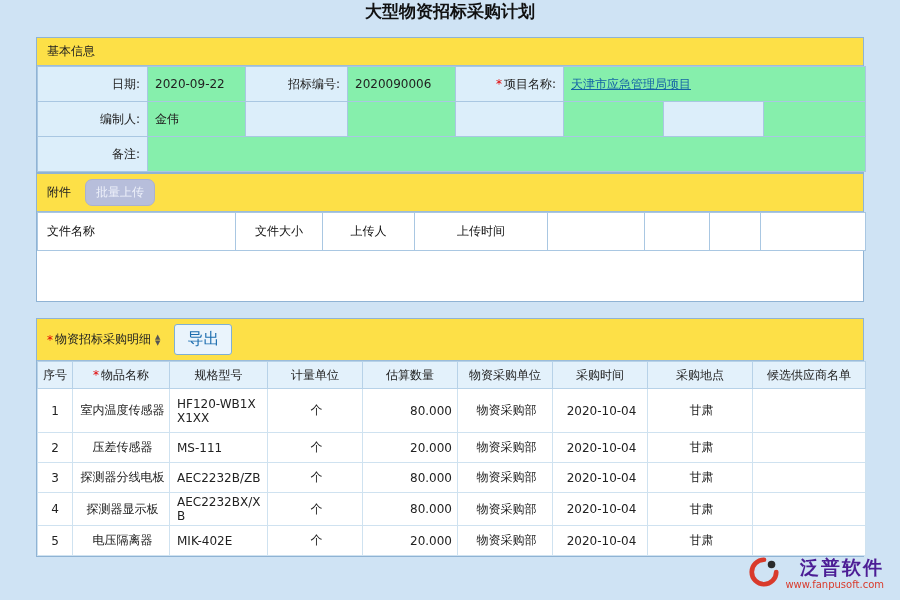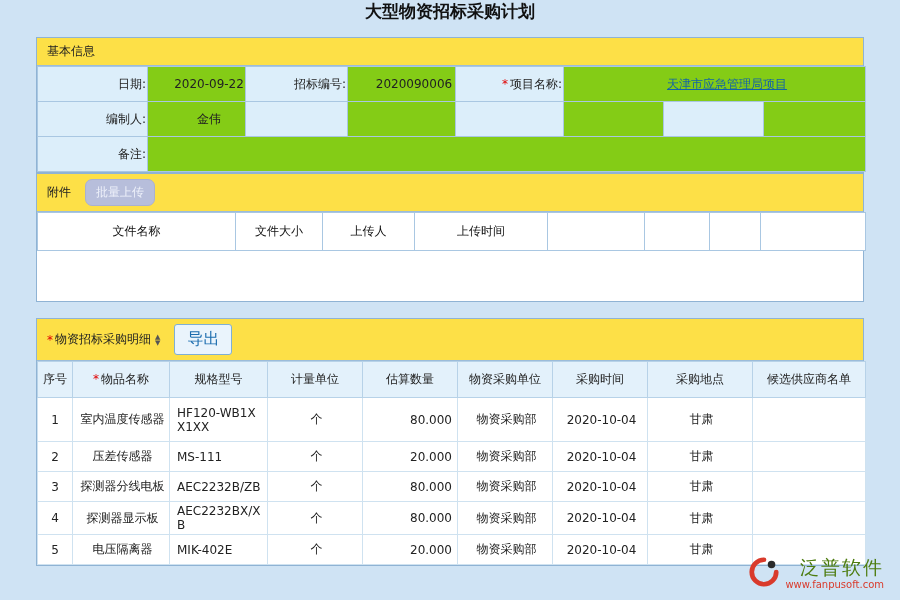--- a/index.html
+++ b/index.html
@@ -35,22 +35,22 @@
     align-items: center;
     min-height: 27px;
   }
   table { width: 100%; border-collapse: collapse; table-layout: fixed; }
   .form-table td {
     border: 1px solid #a9c7e2;
     height: 35px;
     font-size: 12px;
     overflow: hidden;
   }
-  td.lbl { background: #dceefa; text-align: right; padding-right: 1px; }
-  td.val { background: #84cc16; text-align: center; padding-left: 25px; }
+  td.lbl { background: #dceefa; text-align: right; padding-right: 7px; }
+  td.val { background: #86efac; text-align: left; padding-left: 7px; }
   .req { color: #e00000; margin-right: 2px; }
   a.link { color: #1464a5; text-decoration: underline; cursor: pointer; }
   .btn-upload {
     background: #b7bedb;
     color: #eef1fa;
     border: 1px solid #aab1d0;
     padding: 4px 10px;
     border-radius: 7px;
     font-size: 12px;
     margin-left: 14px;
@@ -59,21 +59,21 @@
   }
   .att-table th {
     background: #ffffff;
     border: 1px solid #a9c7e2;
     height: 38px;
     font-weight: normal;
     font-size: 12px;
     text-align: center;
     color: #111;
   }
-  .att-table th.first { text-align: center; }
+  .att-table th.first { text-align: left; padding-left: 9px; }
   .att-space { height: 50px; background: #fff; }
   .sort-box {
     display: inline-flex;
     flex-direction: column;
     margin-left: 4px;
     cursor: pointer;
     color: #555;
   }
   .sort-box span { font-size: 7px; line-height: 6px; }
   .btn-export {
@@ -83,21 +83,21 @@
     padding: 4px 12px;
     border-radius: 3px;
     font-size: 16px;
     margin-left: 14px;
     cursor: pointer;
     font-family: inherit;
   }
   .detail-table th {
     background: #e3f1fb;
     border: 1px solid #b7d2e8;
-    height: 36px;
+    height: 27px;
     font-weight: normal;
     font-size: 12px;
     color: #222;
     text-align: center;
   }
   .detail-table td {
     border: 1px solid #cfe2f0;
     background: #ffffff;
     height: 30px;
     font-size: 12px;
@@ -110,21 +110,21 @@
   .detail-table tr.tall td { height: 44px; }
   .footer-logo {
     position: absolute;
     right: 16px;
     bottom: 8px;
     display: flex;
     align-items: flex-start;
     gap: 5px;
   }
   .footer-text { display: flex; flex-direction: column; align-items: flex-end; }
-  .footer-brand { font-size: 19px; font-weight: normal; color: #4d7c0f; letter-spacing: 2px; line-height: 22px; }
+  .footer-brand { font-size: 19px; font-weight: bold; color: #4c1d95; letter-spacing: 2px; line-height: 22px; }
   .footer-url { font-size: 10px; color: #d93a2b; line-height: 14px; }
 </style>
 </head>
 <body>
 
 <div class="page-title">大型物资招标采购计划</div>
 
 <div class="section sec-basic">
   <div class="sec-head">
     <span>基本信息</span>

